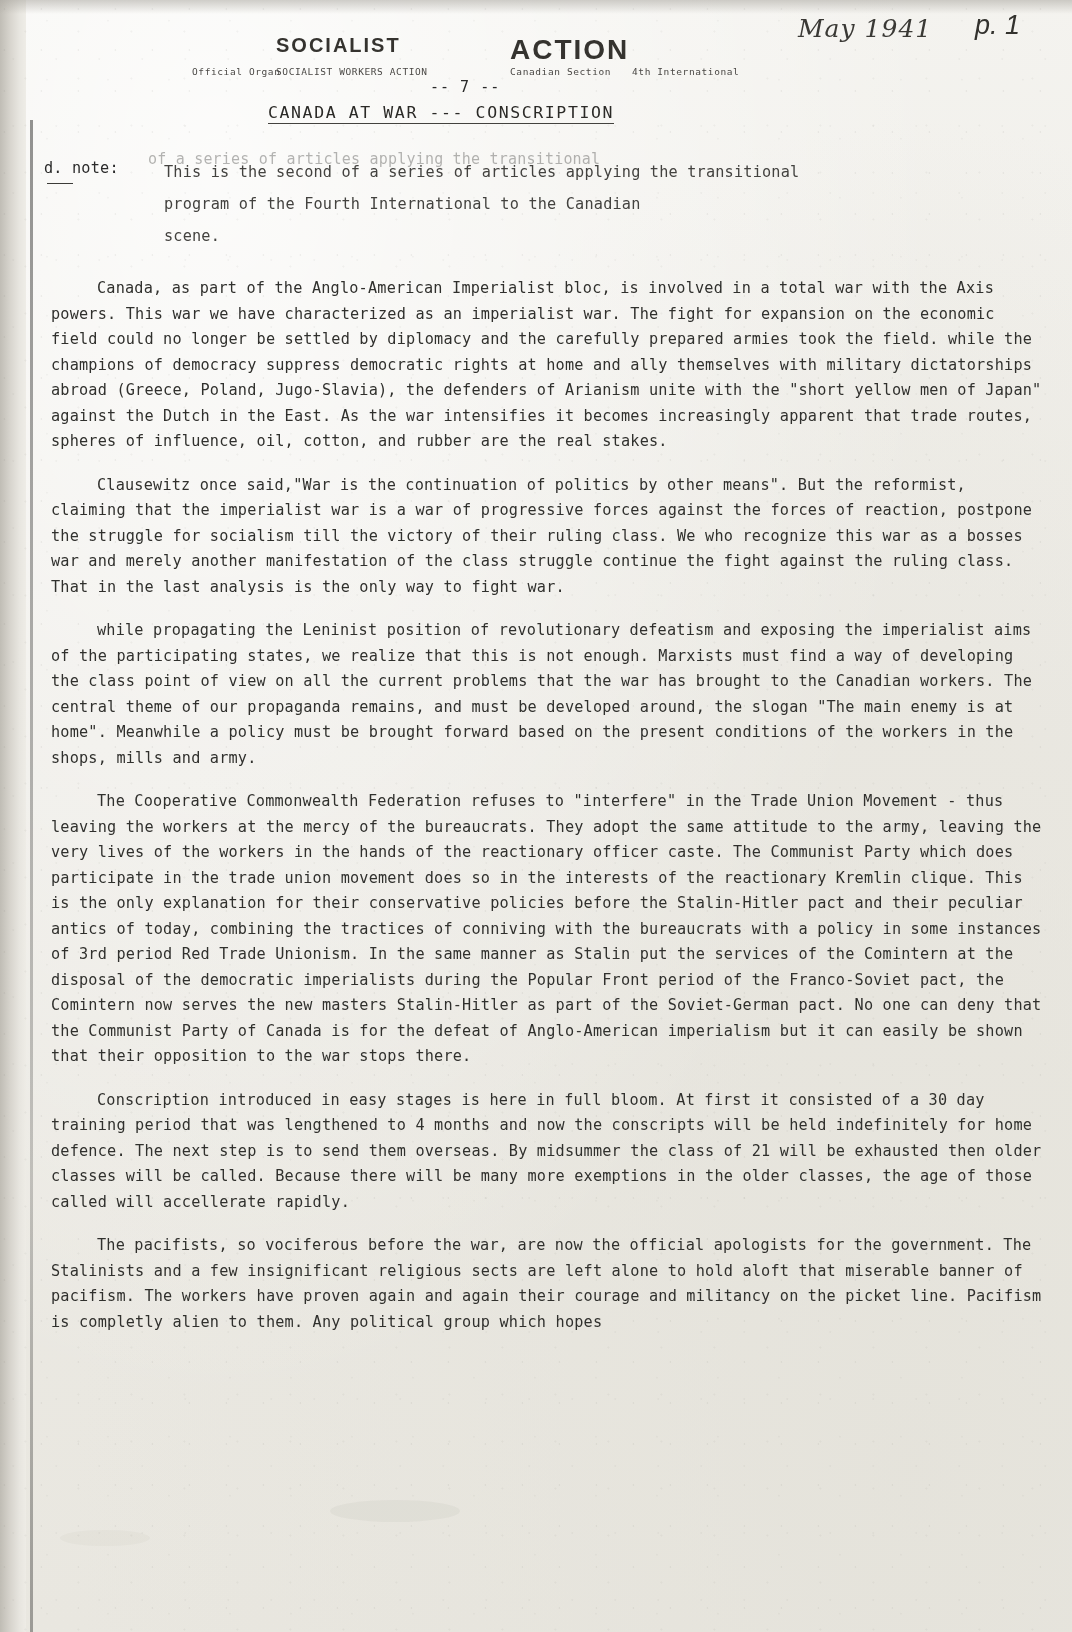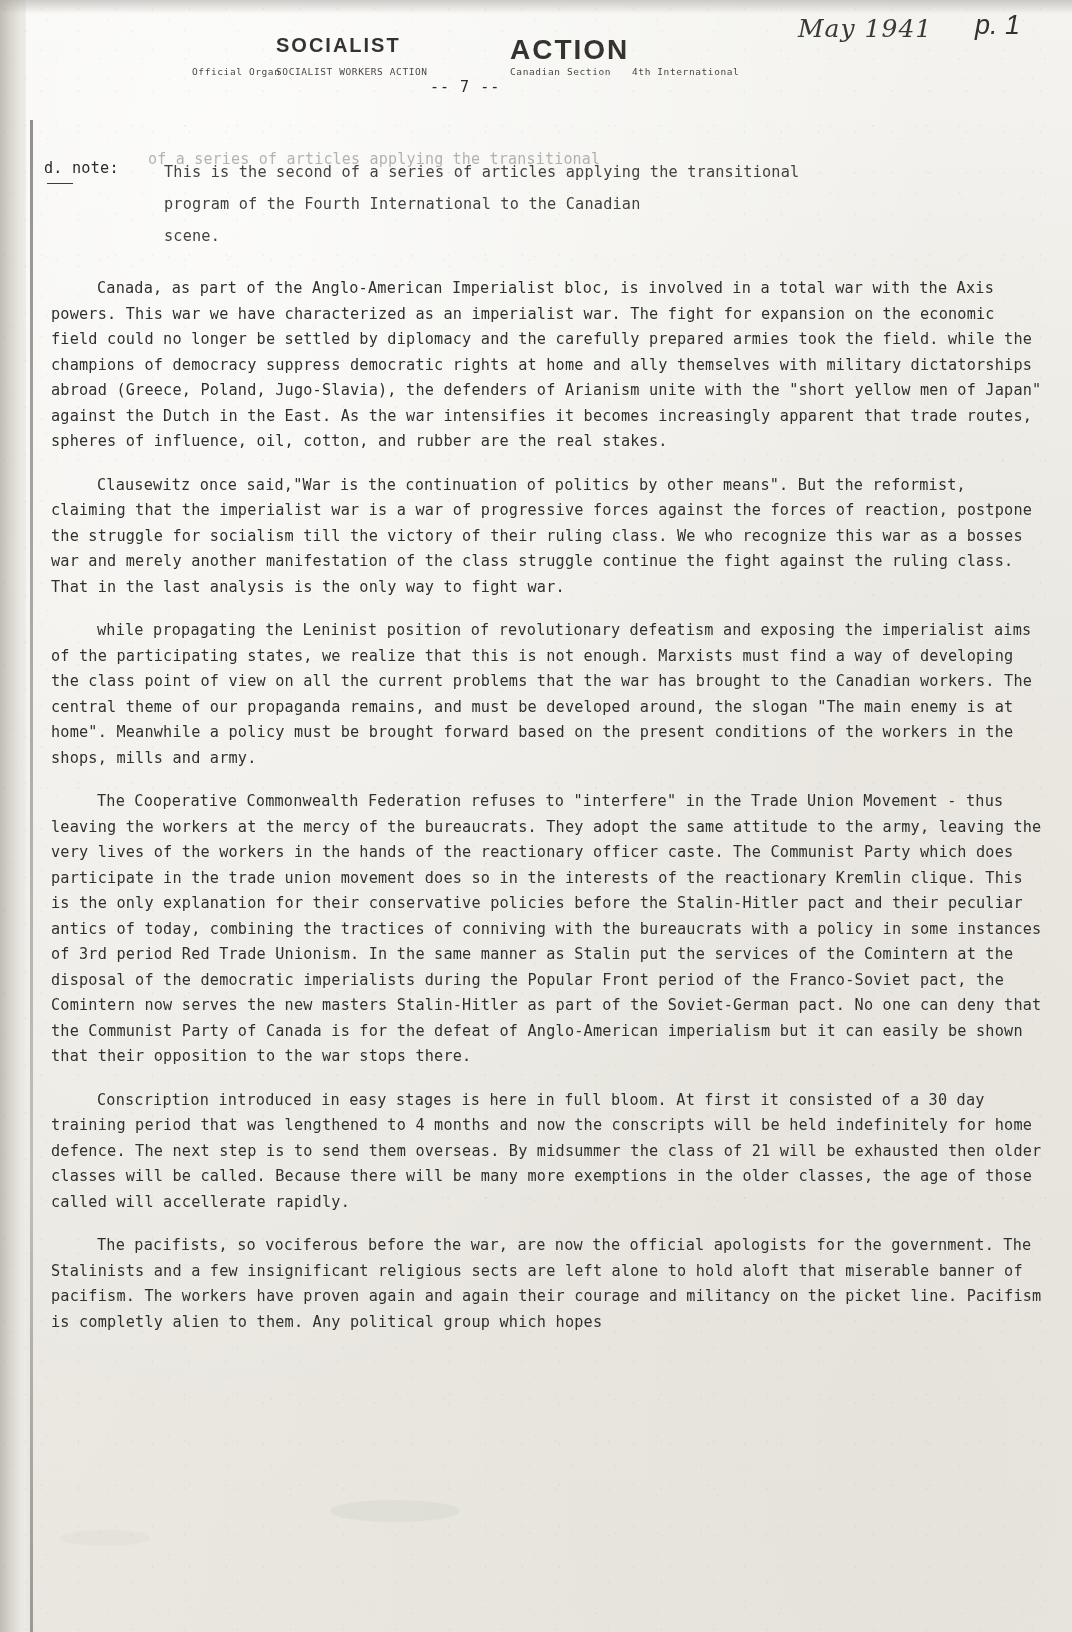--- a/index.html
+++ b/index.html
@@ -235,20 +235,21 @@
     <div class="mast-sub-left">Official Organ</div>
     <div class="mast-sub-mid">SOCIALIST WORKERS ACTION</div>
     <div class="mast-sub-can">Canadian Section</div>
     <div class="mast-sub-intl">4th International</div>
   </div>
 
   <div class="handwritten">May 1941</div>
   <div class="hand-page">p. 1</div>
 
   <div class="page-num">-- 7 --</div>
+  <div class="doc-title">CANADA AT WAR --- CONSCRIPTION</div>
 
   <div class="body">
 
     <div class="note-block">
       <div class="note-label">d. note:</div>
       <div class="note-underline"></div>
       <p class="note-text fade-b">This is the second of a series of articles applying the transitional
 program of the Fourth International to the Canadian
 scene.</p>
     </div>

